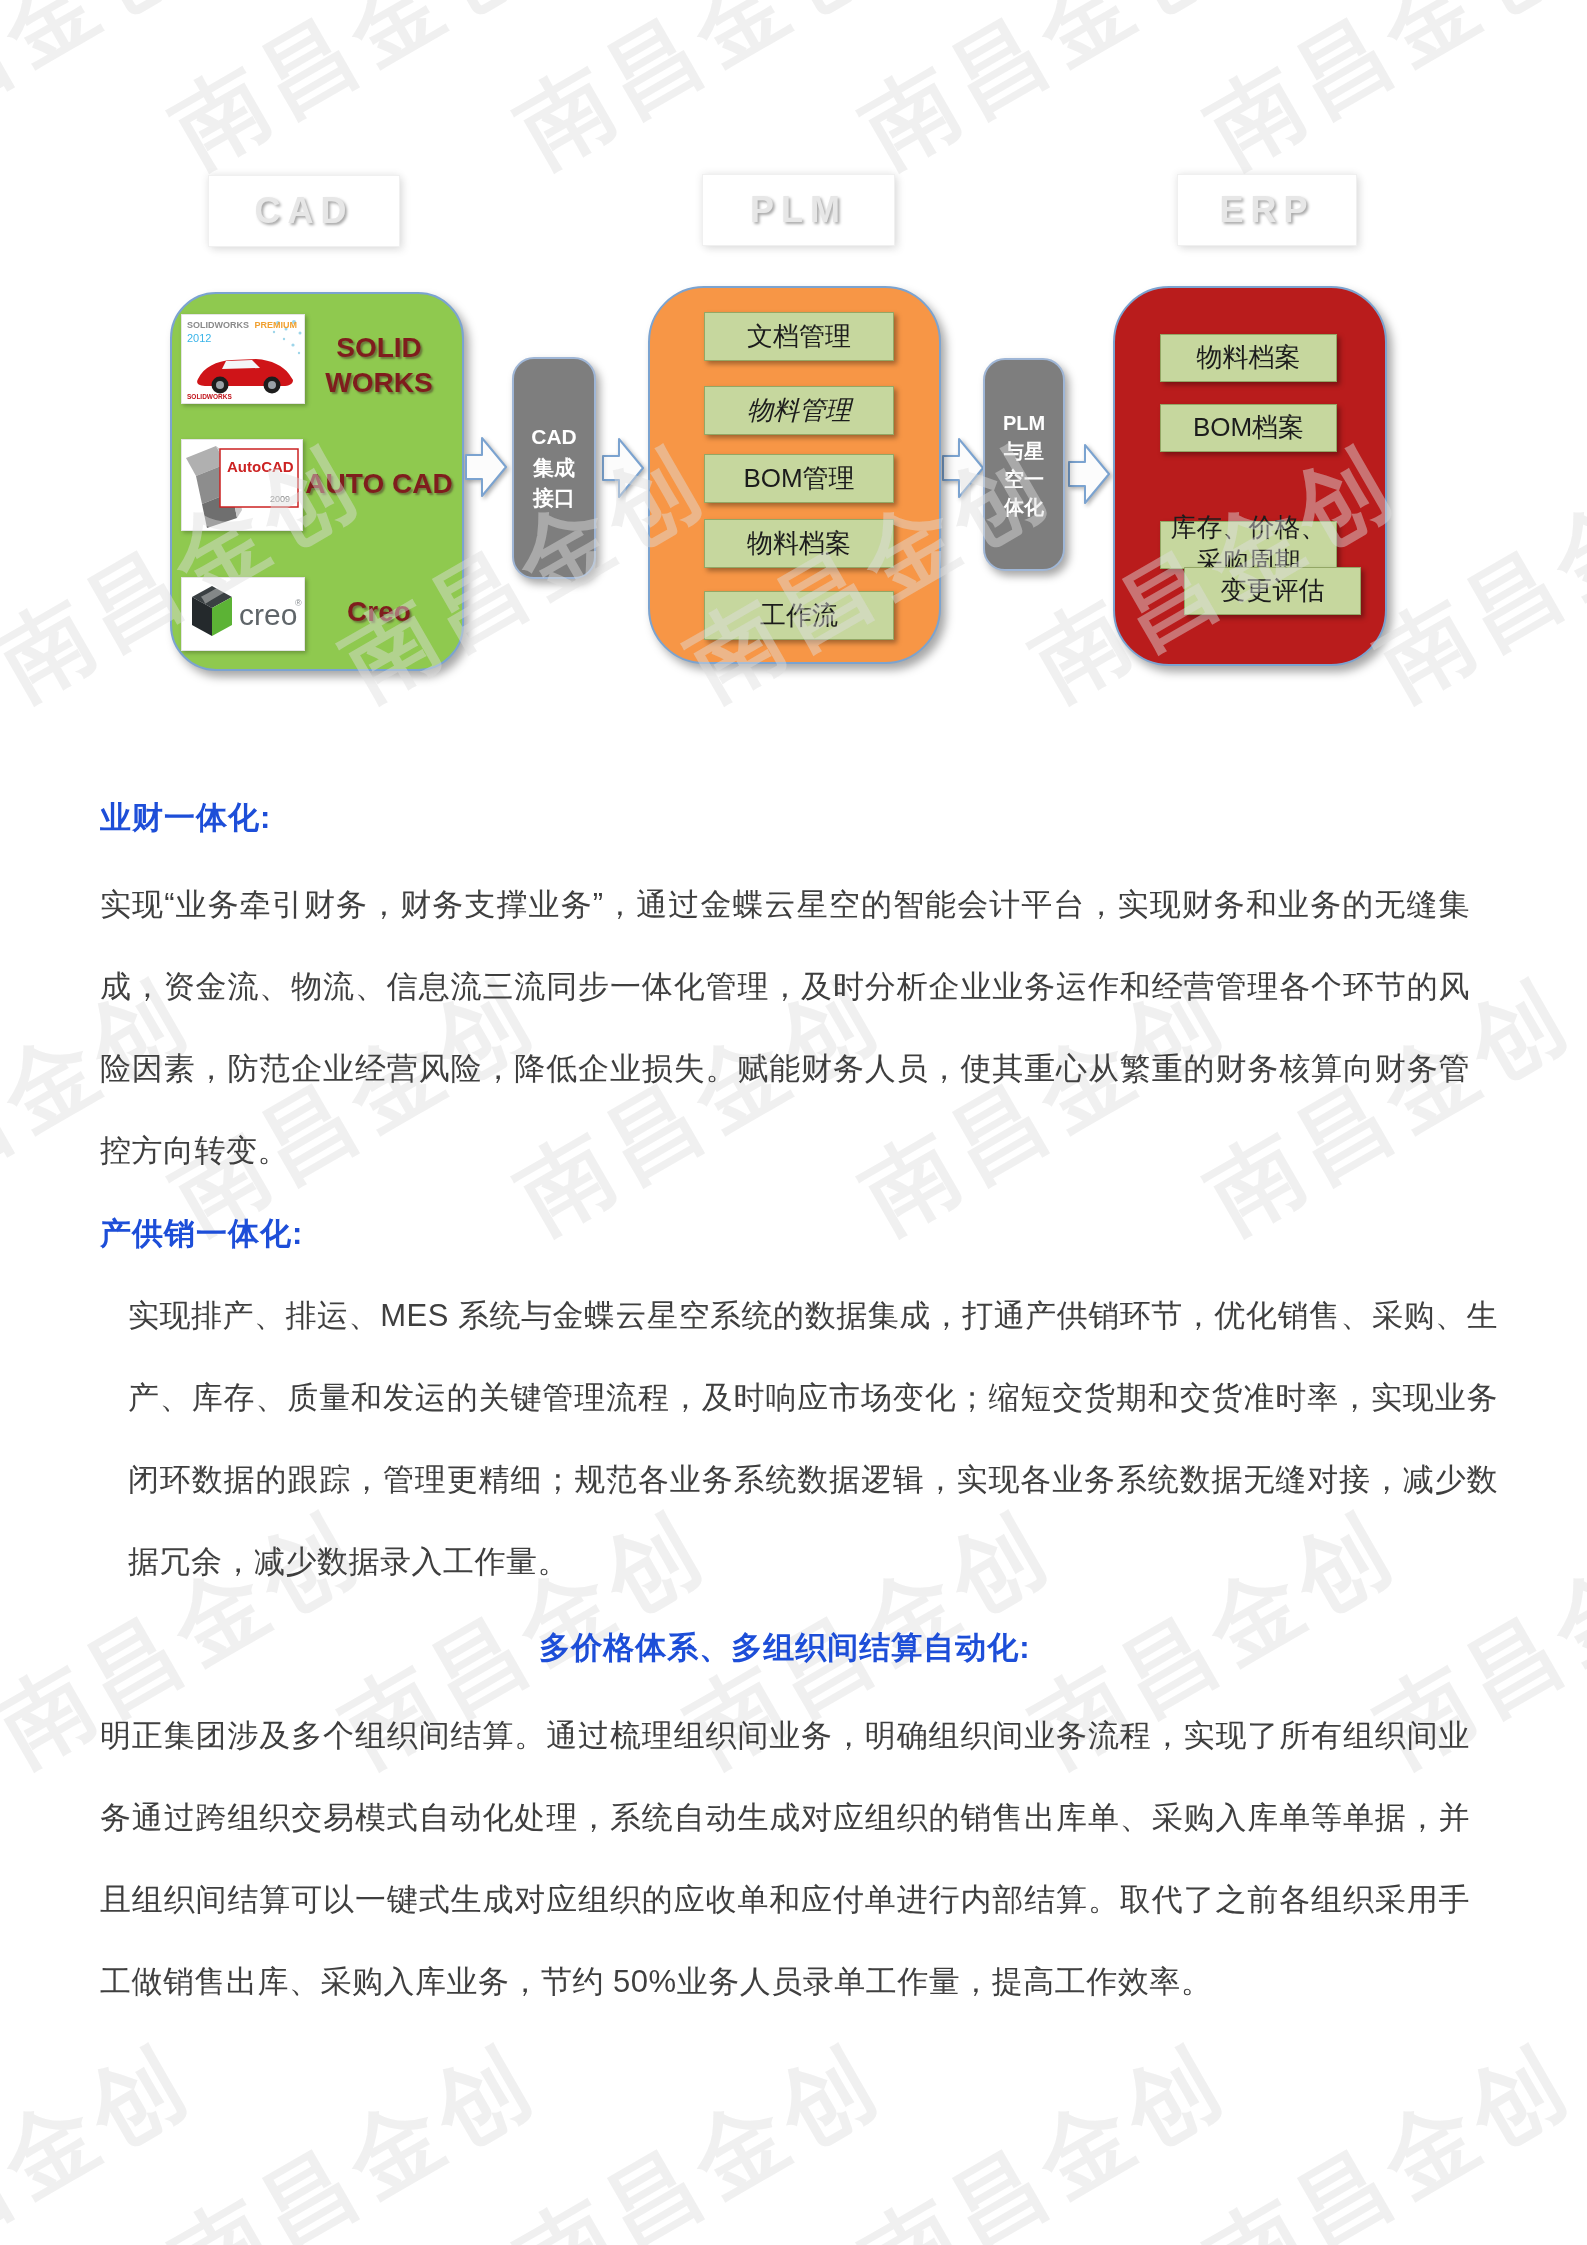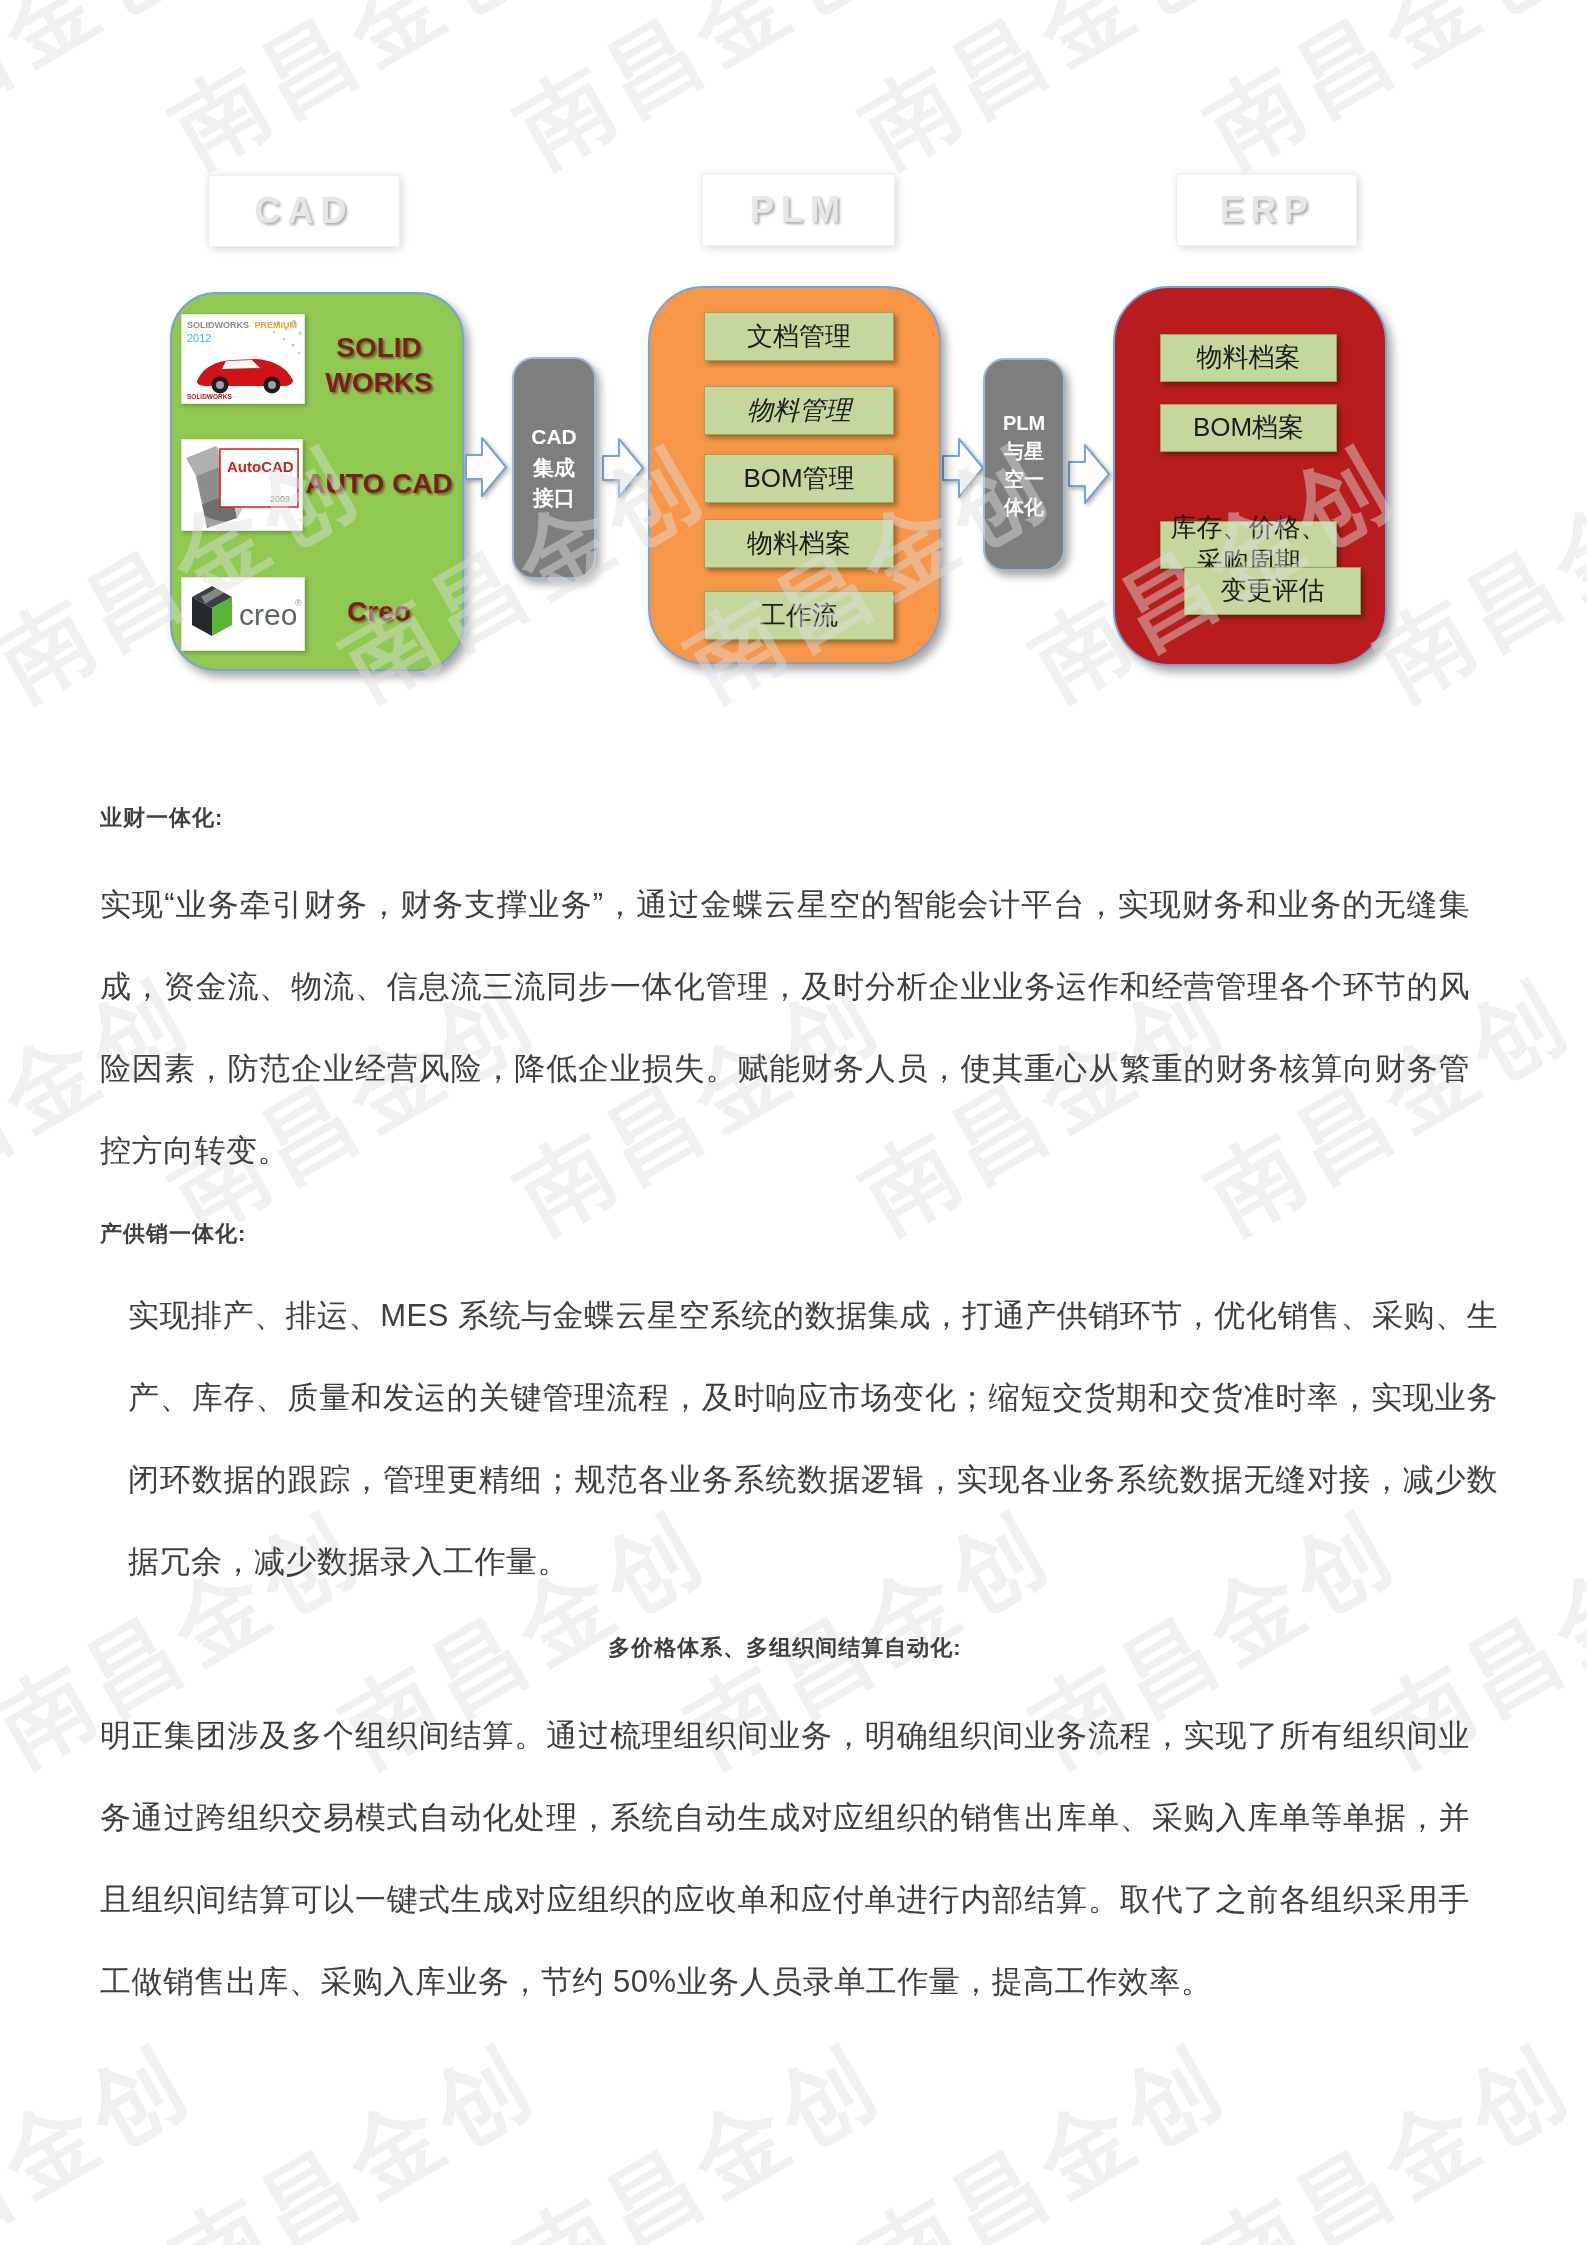--- a/index.html
+++ b/index.html
@@ -59,21 +59,21 @@
     box-shadow:3px 3px 5px rgba(0,0,0,0.35);
     display:flex;align-items:center;justify-content:center;text-align:center;
     font-size:26px;color:#1c1c1c;line-height:1.3;padding:0 4px;box-sizing:border-box;
   }
   .plmbox .item{left:54px;width:190px;height:49px;}
   .p-i0{top:24px;} .p-i1{top:98px;font-style:italic;} .p-i2{top:166px;} .p-i3{top:231px;} .p-i4{top:303px;}
   .erpbox .item{left:45px;width:177px;height:48px;}
   .e-i0{top:46px;} .e-i1{top:116px;height:46px;} .e-i2{top:200px;height:78px;margin-top:33px;} .e-i3{top:279px;height:50px;margin-left:24px;}
   
   .txt{position:absolute;left:100px;width:1370px;z-index:20;}
-  .heading{font-size:22px;font-weight:bold;color:#404040;line-height:37px;letter-spacing:1px;}
+  .heading{font-size:31px;font-weight:bold;color:#1d4ed8;line-height:37px;letter-spacing:1px;}
   .para{
     font-size:31px;color:#3f3f3f;line-height:82px;letter-spacing:0.5px;
     text-align:justify;text-justify:inter-ideograph;margin:0;
   }
   .h1{top:799px;} .p1{top:864px;}
   .h2{top:1215px;} .p2{top:1275px;margin-left:28px;}
   .h3{top:1629px;text-align:center;} .p3{top:1695px;}
 </style>
 </head>
 <body>

